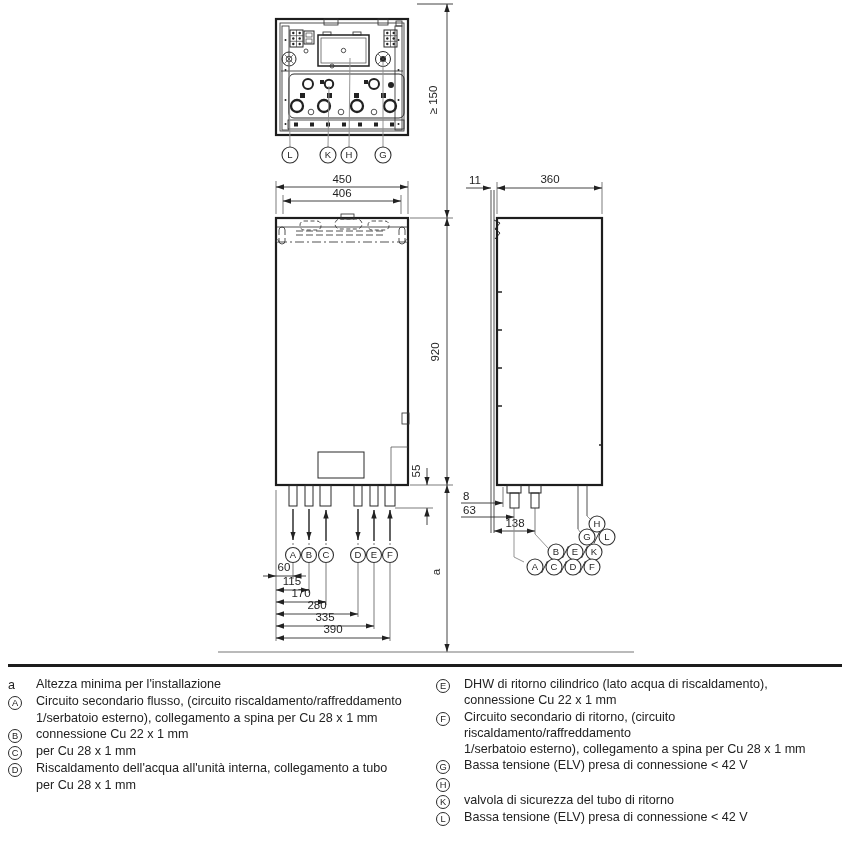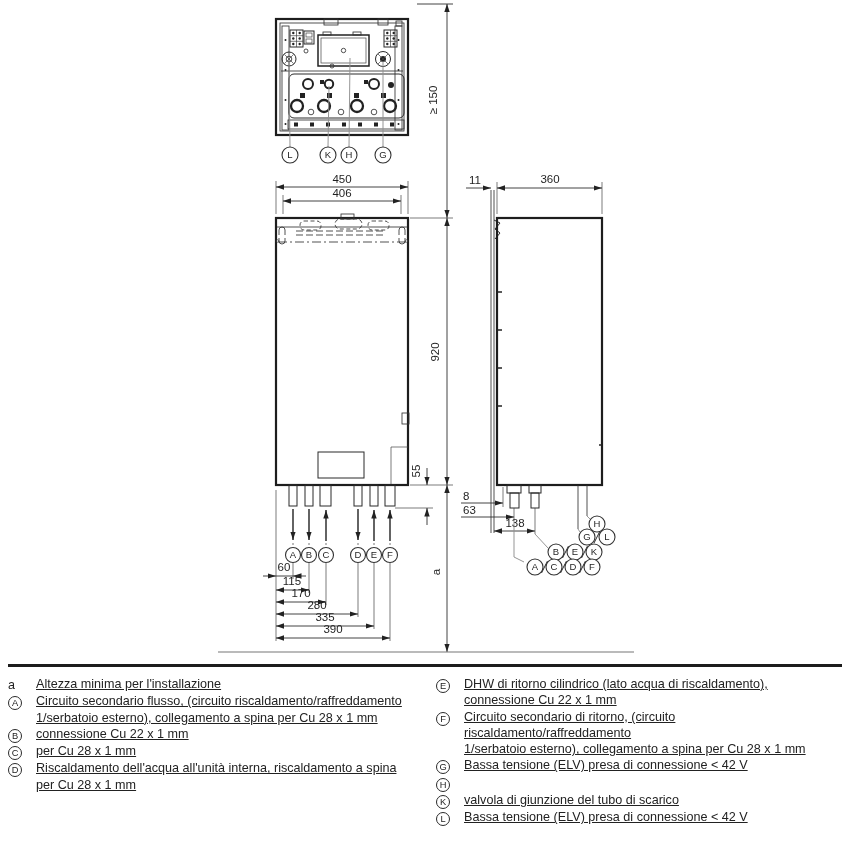--- a/index.html
+++ b/index.html
@@ -25,21 +25,21 @@
   .ddot{stroke-dasharray:9 3 2 3}
   
   .divider{position:absolute;left:8px;right:8px;top:664px;height:3px;background:#1c1c1c;}
   .legend{position:absolute;top:676px;font-size:12.6px;line-height:16.3px;color:#222;}
   .col-left{left:8px;width:424px;}
   .col-right{left:436px;width:408px;}
   .lg-row{display:flex;align-items:flex-start;}
   .lg-key{flex:0 0 28px;padding-top:1px;}
   .lg-circ{display:inline-block;width:14px;height:14px;border:1px solid #2b2b2b;border-radius:50%;font-size:9.3px;line-height:13px;text-align:center;box-sizing:border-box;}
   .lg-plain{display:inline-block;font-size:12.6px;}
-  .lg-text{flex:1;text-decoration:underline;}
+  .lg-text{flex:1;}
 </style>
 </head>
 <body>
 
 <div class="stage">
 
 <svg width="850" height="660" viewBox="0 0 850 660">
   <defs>
     <marker id="ae" markerWidth="10" markerHeight="8" refX="8.5" refY="3" orient="auto" markerUnits="userSpaceOnUse">
       <path d="M0,0.3 L8.5,3 L0,5.7 Z" fill="#222"></path>
@@ -422,21 +422,21 @@
   </div>
   <div class="lg-row">
     <span class="lg-key"><span class="lg-circ">C</span></span>
     <span class="lg-text">
       <div>per Cu 28 x 1 mm</div>
     </span>
   </div>
   <div class="lg-row">
     <span class="lg-key"><span class="lg-circ">D</span></span>
     <span class="lg-text">
-      <div>Riscaldamento dell'acqua all'unità interna, riscaldamento a spina</div>
+      <div>Riscaldamento dell'acqua all'unità interna, collegamento a tubo</div>
       <div>per Cu 28 x 1 mm</div>
     </span>
   </div>
 </div>
 
 <div class="legend col-right">
   <div class="lg-row">
     <span class="lg-key"><span class="lg-circ">E</span></span>
     <span class="lg-text">
       <div>DHW di ritorno cilindrico (lato acqua di riscaldamento),</div>
@@ -455,21 +455,21 @@
     <span class="lg-text">
       <div>Bassa tensione (ELV) presa di connessione &lt; 42 V</div>
     </span>
   </div>
   <div class="lg-row">
     <span class="lg-key"><span class="lg-circ">H</span></span>
   </div>
   <div class="lg-row">
     <span class="lg-key"><span class="lg-circ">K</span></span>
     <span class="lg-text">
-      <div>valvola di giunzione del tubo di scarico</div>
+      <div>valvola di sicurezza del tubo di ritorno</div>
     </span>
   </div>
   <div class="lg-row">
     <span class="lg-key"><span class="lg-circ">L</span></span>
     <span class="lg-text">
       <div>Bassa tensione (ELV) presa di connessione &lt; 42 V</div>
     </span>
   </div>
 </div>
 

